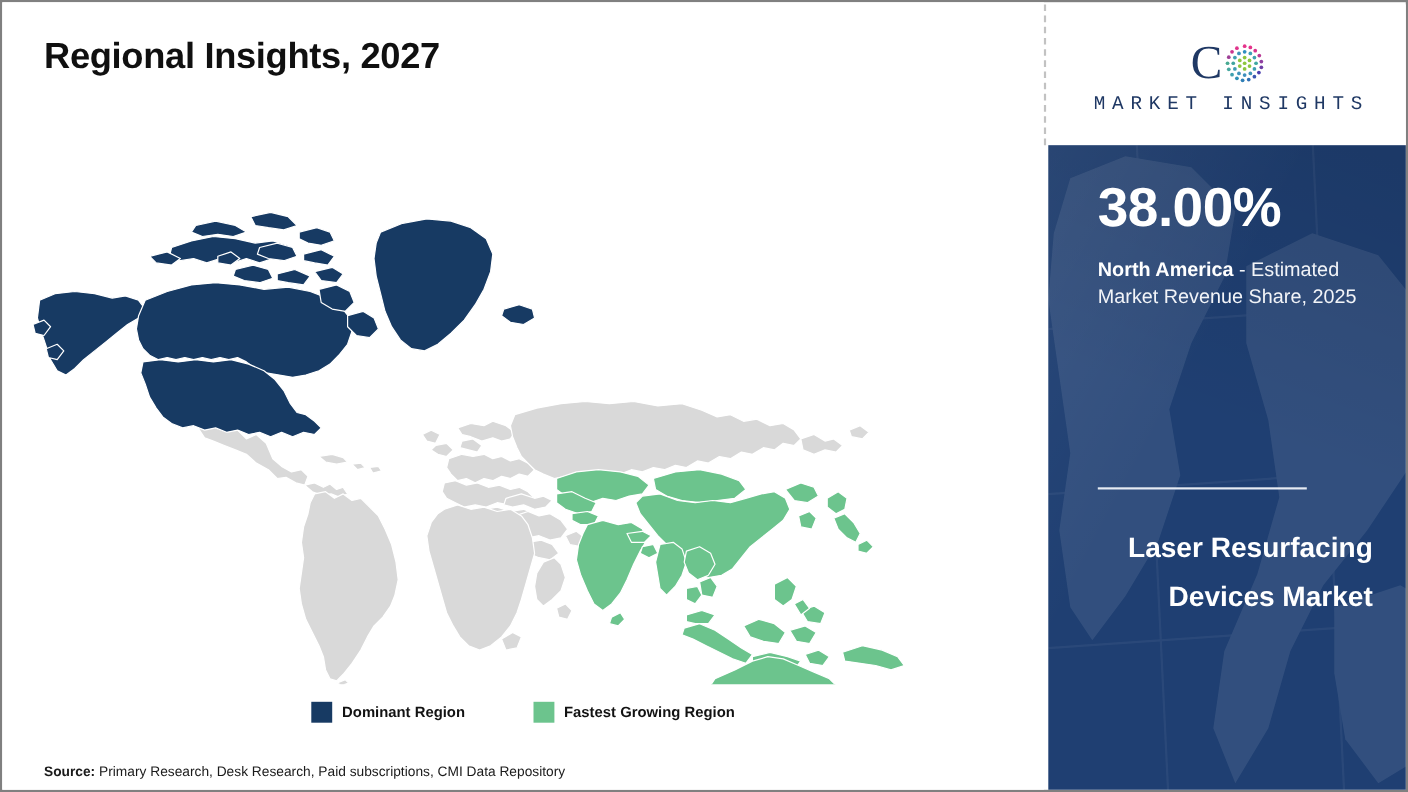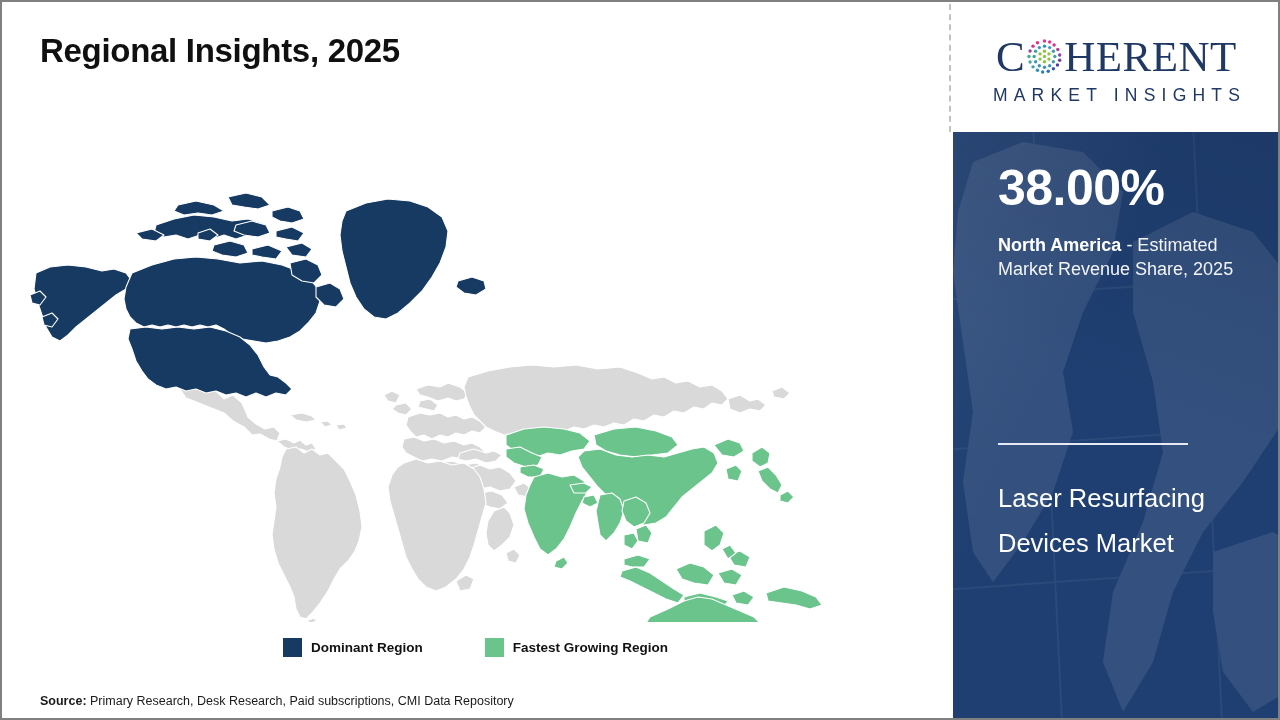--- a/index.html
+++ b/index.html
@@ -145,21 +145,21 @@
     letter-spacing: 0.5px;
     line-height: 1;
   }
   #logo-globe {
     width: 37px;
     height: 37px;
     margin: 0 1px;
     display: block;
   }
   #logo-tagline {
-    font-family: Liberation Sans, sans-serif;
+    font-family: Liberation Mono, monospace;
     font-size: 17.5px;
     color: #1f3864;
     letter-spacing: 6.2px;
     margin-top: 2px;
     padding-left: 6px;
   }
 
   #stat-box {
     position: absolute;
     left: 0;
@@ -223,31 +223,32 @@
     background: #e6ebf3;
   }
   #market-name {
     position: absolute;
     top: 332px;
     left: 0;
     width: 250px;
     font-size: 25.5px;
     color: #ffffff;
     line-height: 1.78;
-    font-weight: normal;
+    font-weight: bold;
+    text-align: right;
   }
 </style>
 </head>
 <body>
 
 <div id="page">
 
   <div id="left-panel">
 
-    <div id="page-title">Regional Insights, 2025</div>
+    <div id="page-title">Regional Insights, 2027</div>
 
 
     <div id="map-wrap">
       <svg viewBox="0 0 900 445" xmlns="http://www.w3.org/2000/svg">
         <g stroke="#ffffff" stroke-width="1.1" stroke-linejoin="round">
 
           <g fill="#d9d9d9">
 
             <path d="M152 212 L170 208 L186 212 L196 222 L205 218 L214 226 L220 240 L228 247 L237 252 L246 250 L252 256 L249 264 L241 262 L232 257 L224 258 L216 250 L205 244 L196 236 L186 232 L176 228 L166 224 L158 221 Z"></path>
             <path d="M249 264 L258 262 L266 266 L272 263 L278 268 L284 266 L288 272 L281 275 L273 272 L264 273 L256 270 Z"></path>
@@ -427,21 +428,20 @@
 
             <circle cx="50" cy="36" r="4.6" fill="#8cc63f"></circle>
             <circle cx="62" cy="43" r="4.6" fill="#8cc63f"></circle>
             <circle cx="62" cy="57" r="4.6" fill="#8cc63f"></circle>
             <circle cx="50" cy="64" r="4.6" fill="#8cc63f"></circle>
             <circle cx="38" cy="57" r="4.6" fill="#8cc63f"></circle>
             <circle cx="38" cy="43" r="4.6" fill="#8cc63f"></circle>
             <circle cx="50" cy="50" r="4.6" fill="#8cc63f"></circle>
           </g>
         </svg>
-        <span class="logo-word-b">HERENT</span>
       </div>
       <div id="logo-tagline">MARKET INSIGHTS</div>
     </div>
 
     <div id="stat-box">
 
       <svg id="stat-watermark" viewBox="0 0 430 620">
         <g fill="#ffffff">
           <path d="M60 40 L110 20 L170 30 L210 70 L200 130 L170 190 L150 250 L160 310 L140 370 L110 420 L80 460 L60 430 L50 360 L60 290 L50 220 L40 150 L45 90 Z"></path>
           <path d="M220 120 L280 90 L340 110 L380 160 L390 230 L370 300 L330 360 L290 410 L260 470 L240 540 L210 590 L190 540 L200 470 L230 400 L250 330 L240 260 L220 190 Z"></path>

